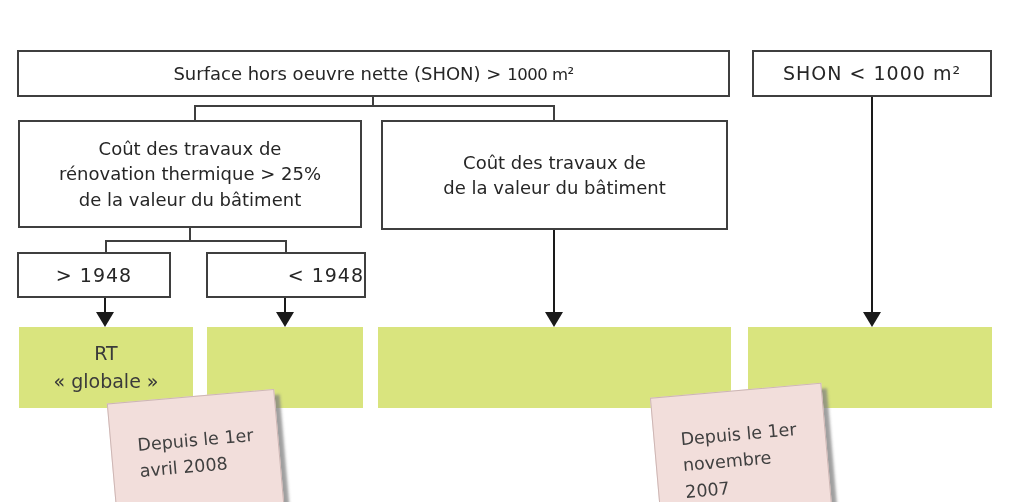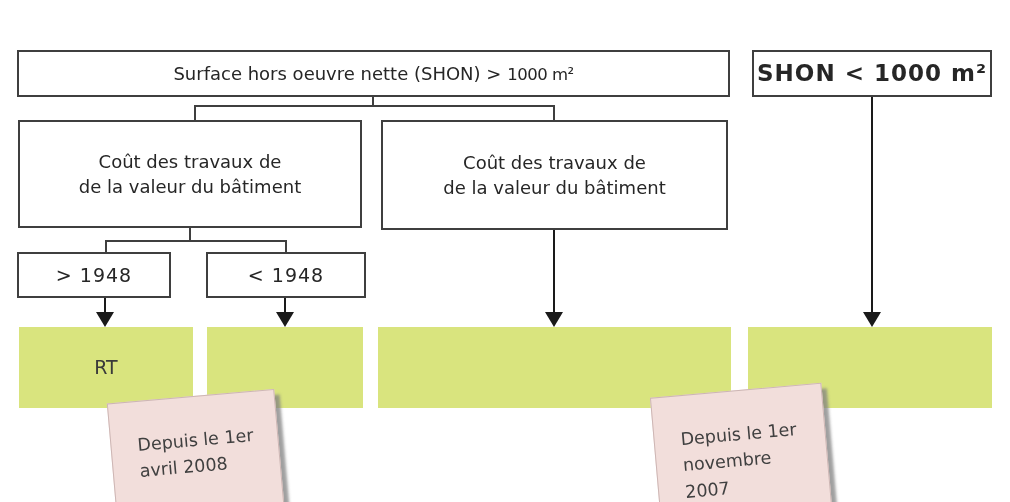--- a/index.html
+++ b/index.html
@@ -6,25 +6,25 @@
   #canvas{
     position:relative;width:1010px;height:502px;background:#ffffff;
     font-family:"DejaVu Sans","Liberation Sans",sans-serif;color:#262626;overflow:hidden;margin-top:40px;
   }
   .box{
     position:absolute;box-sizing:border-box;border:2px solid #3f3f3f;background:#ffffff;
     display:flex;flex-direction:column;align-items:center;justify-content:center;
     text-align:center;line-height:1.3;
   }
   .box-a{left:17px;top:10px;width:713px;height:47px;font-size:18px;}
-  .box-b{left:752px;top:10px;width:240px;height:47px;font-size:23px;letter-spacing:1px;font-weight:bold;}
+  .box-b{left:752px;top:10px;width:240px;height:47px;font-size:19px;letter-spacing:1px;}
   .box-c{left:18px;top:80px;width:344px;height:108px;font-size:18px;line-height:1.4;}
   .box-d{left:381px;top:80px;width:347px;height:110px;font-size:18px;line-height:1.4;}
   .box-e{left:17px;top:212px;width:154px;height:46px;font-size:19px;letter-spacing:1px;}
-  .box-f{left:206px;top:212px;width:160px;height:46px;font-size:19px;letter-spacing:1px;}
+  .box-f{left:206px;top:212px;width:160px;height:46px;font-size:19px;letter-spacing:1px;align-items:flex-end;}
   .condensed{font-size:16.5px;letter-spacing:-0.5px;}
   .cline{position:absolute;background:#3f3f3f;}
   .shaft{position:absolute;width:2px;background:#1a1a1a;}
   .ahead{
     position:absolute;width:0;height:0;
     border-left:9px solid transparent;border-right:9px solid transparent;
     border-top:15px solid #1a1a1a;
   }
   .green{position:absolute;top:287px;height:81px;background:#d9e47e;}
   .g1{left:19px;width:174px;display:flex;flex-direction:column;align-items:center;justify-content:center;font-size:19px;color:#3a3a3a;line-height:1.45;}
@@ -52,20 +52,21 @@
   <div class="box box-a">
     <div><span>Surface hors oeuvre nette (SHON) &gt; </span><span class="condensed">1000 m²</span></div>
   </div>
 
   <div class="box box-b">
     <div>SHON &lt; 1000 m²</div>
   </div>
 
   <div class="box box-c">
     <div>Coût des travaux de</div>
+    <div>rénovation thermique &gt; 25%</div>
     <div>de la valeur du bâtiment</div>
   </div>
 
   <div class="box box-d">
     <div>Coût des travaux de</div>
     <div>de la valeur du bâtiment</div>
   </div>
 
   <div class="box box-e">
     <div>&gt; 1948</div>
@@ -92,20 +93,21 @@
   <div class="ahead" style="left:276px;top:272px;"></div>
 
   <div class="shaft" style="left:553px;top:190px;height:86px;"></div>
   <div class="ahead" style="left:545px;top:272px;"></div>
 
   <div class="shaft" style="left:871px;top:57px;height:219px;"></div>
   <div class="ahead" style="left:863px;top:272px;"></div>
 
   <div class="green g1">
     <div>RT</div>
+    <div>« globale »</div>
   </div>
   <div class="green g2"></div>
   <div class="green g3"></div>
   <div class="green g4"></div>
 
   <div class="note note-1">
     <div>Depuis le 1er</div>
     <div>avril 2008</div>
   </div>
 

